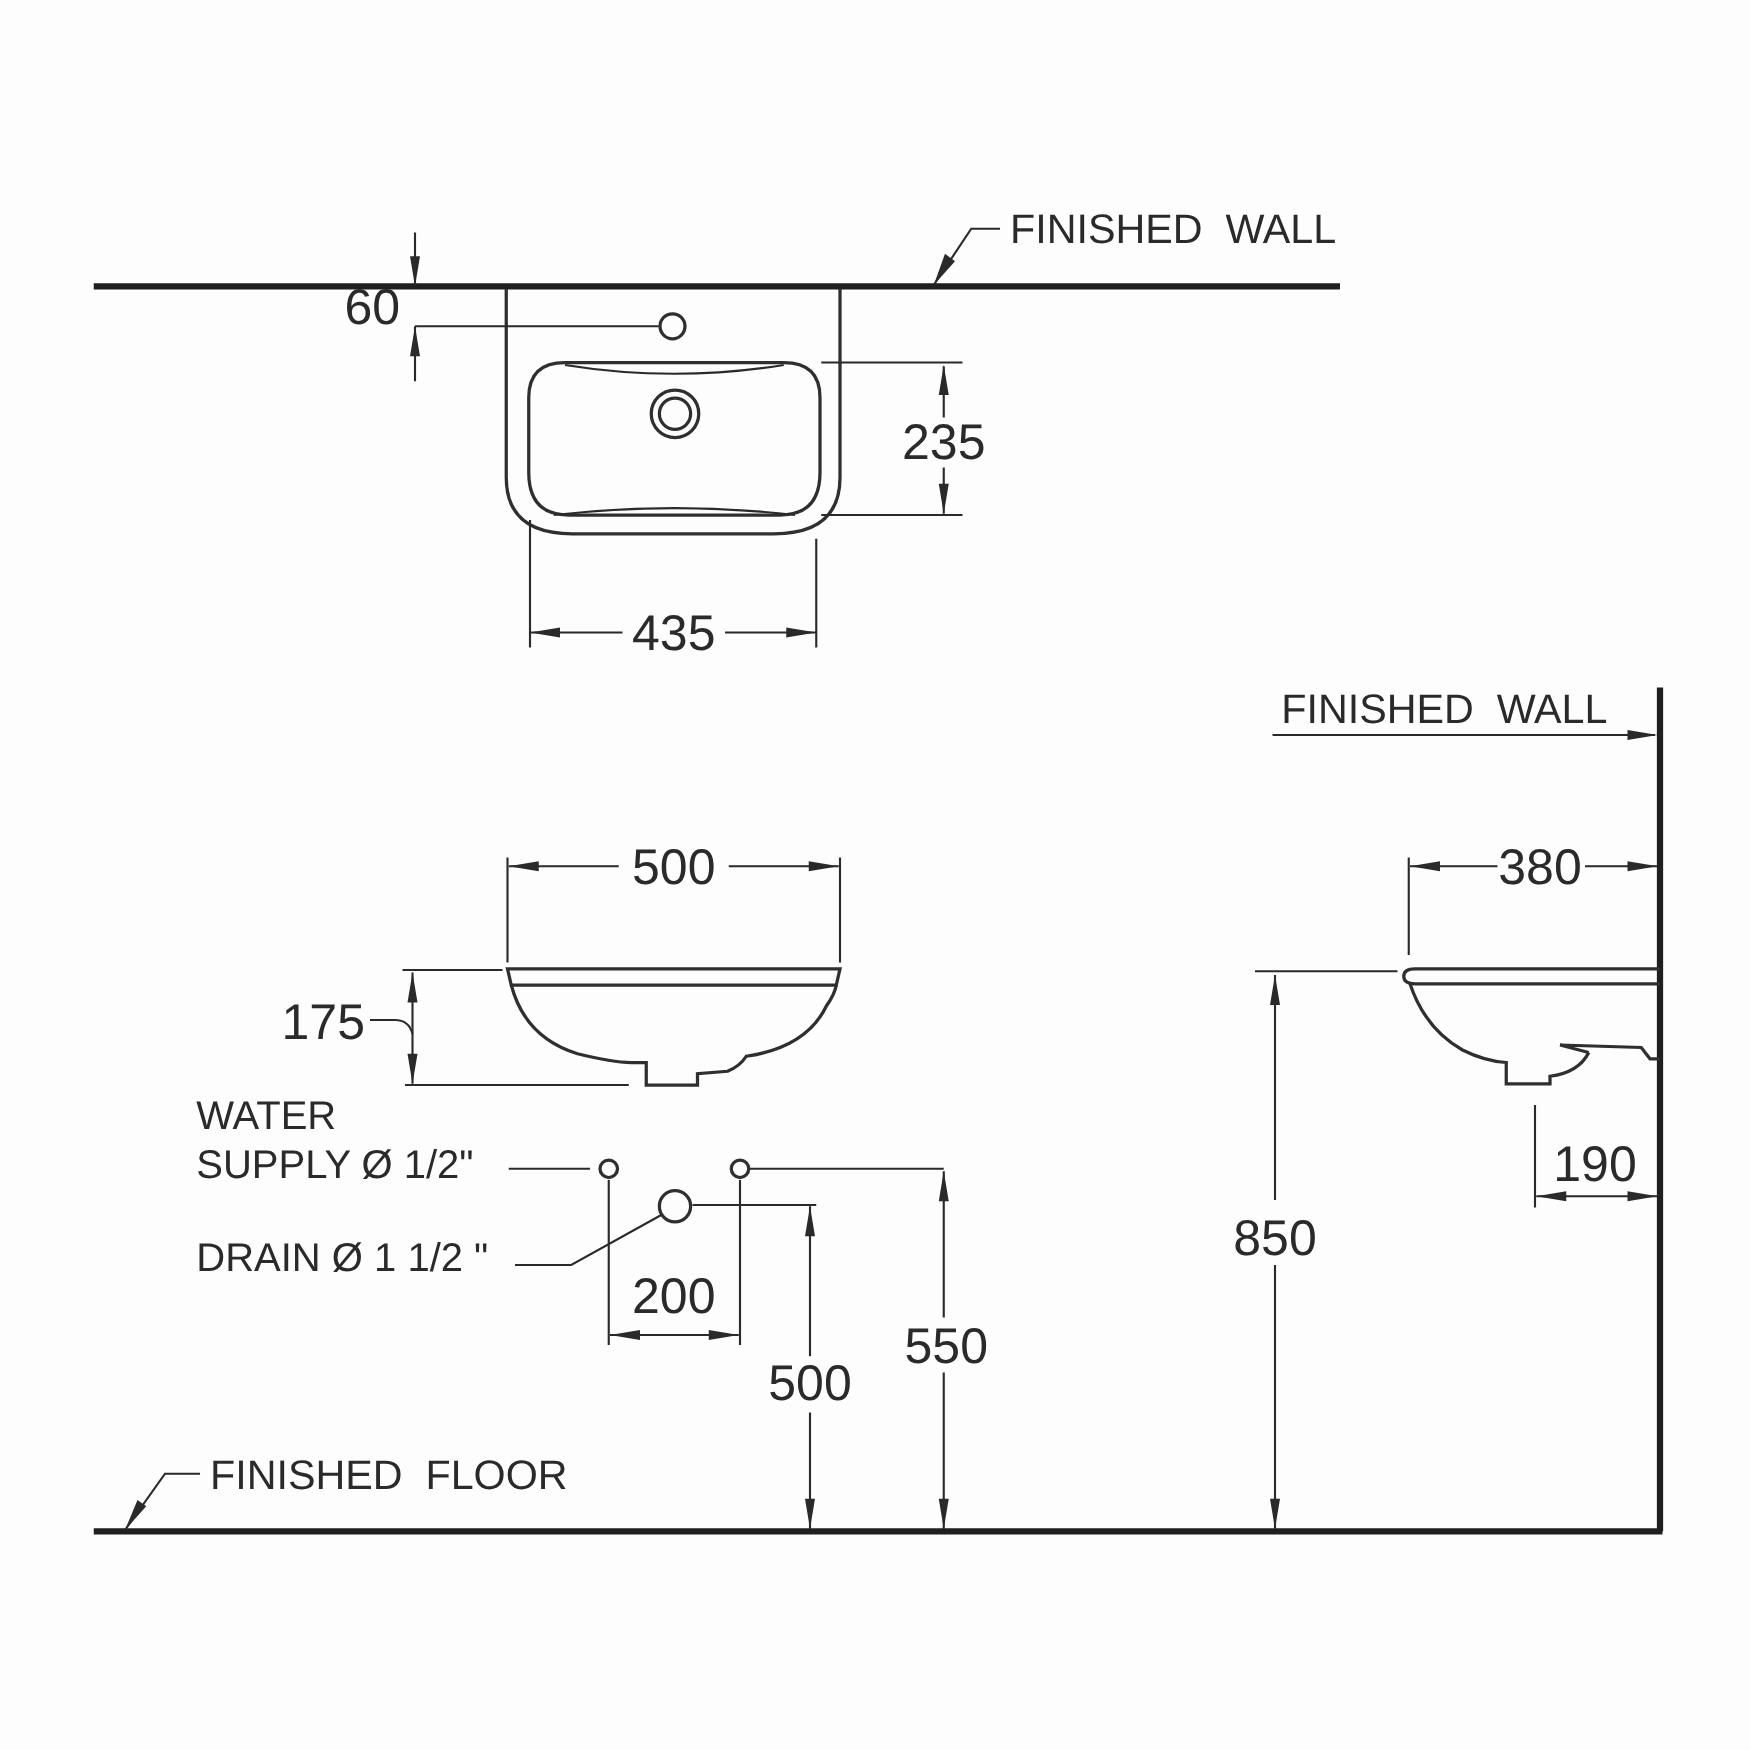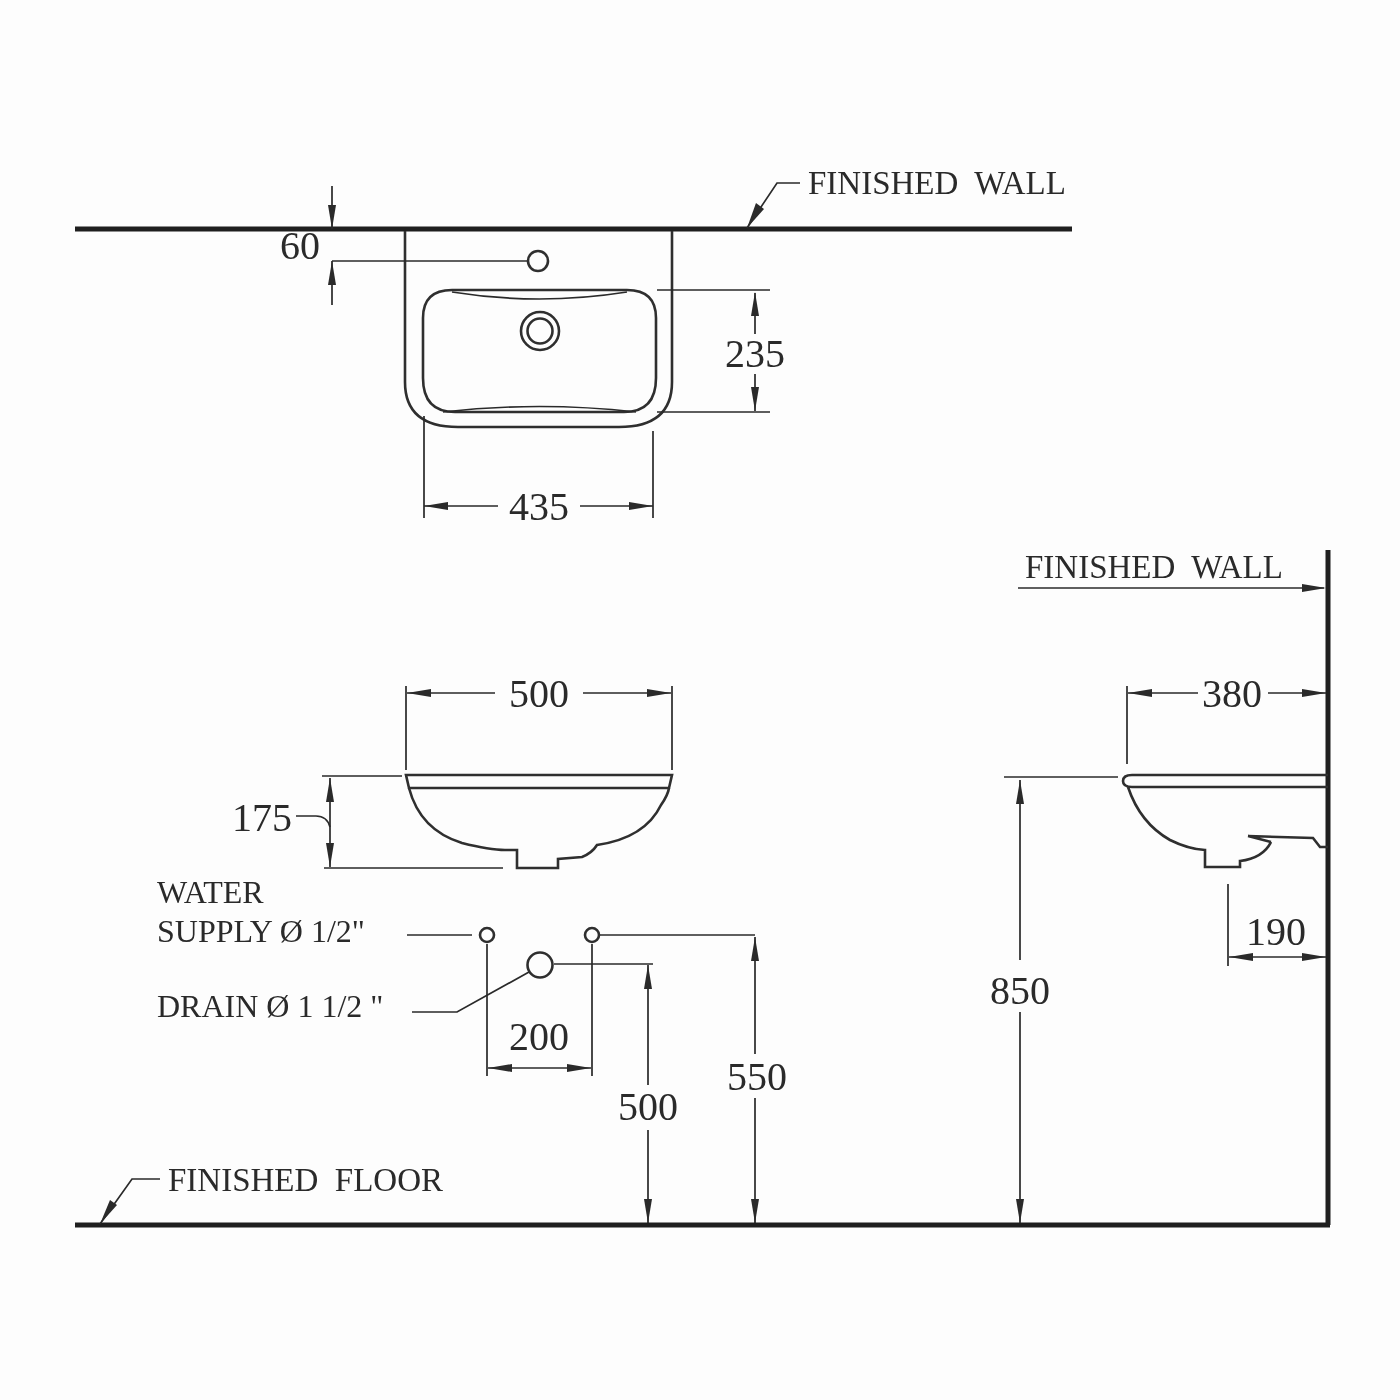--- a/index.html
+++ b/index.html
@@ -1,17 +1,17 @@
 <!DOCTYPE html>
 <html><head>
 <meta charset="utf-8">
 <style>
   html,body{margin:0;padding:0;background:#ffffff;}
   .stage{position:relative;width:1400px;height:1400px;background:#fdfdfd;overflow:hidden;
-         font-family:Liberation Serif, serif;}
+         font-family:Liberation Sans, sans-serif;}
   svg{position:absolute;left:0;top:0;}
   svg text{white-space:pre;fill:#2a2a2a;}
   .lbl{font-size:33px;letter-spacing:0px;}
   .lbl-sm{font-size:32px;}
   .dim{font-size:40px;}
   .mid{text-anchor:middle;}
   .end{text-anchor:end;}
   .ln{stroke:#2a2a2a;stroke-width:1.7;fill:none;}
   .out{stroke:#2f2f2f;stroke-width:2.6;fill:none;}
   .thick{stroke:#1f1f1f;stroke-width:5;fill:none;}

